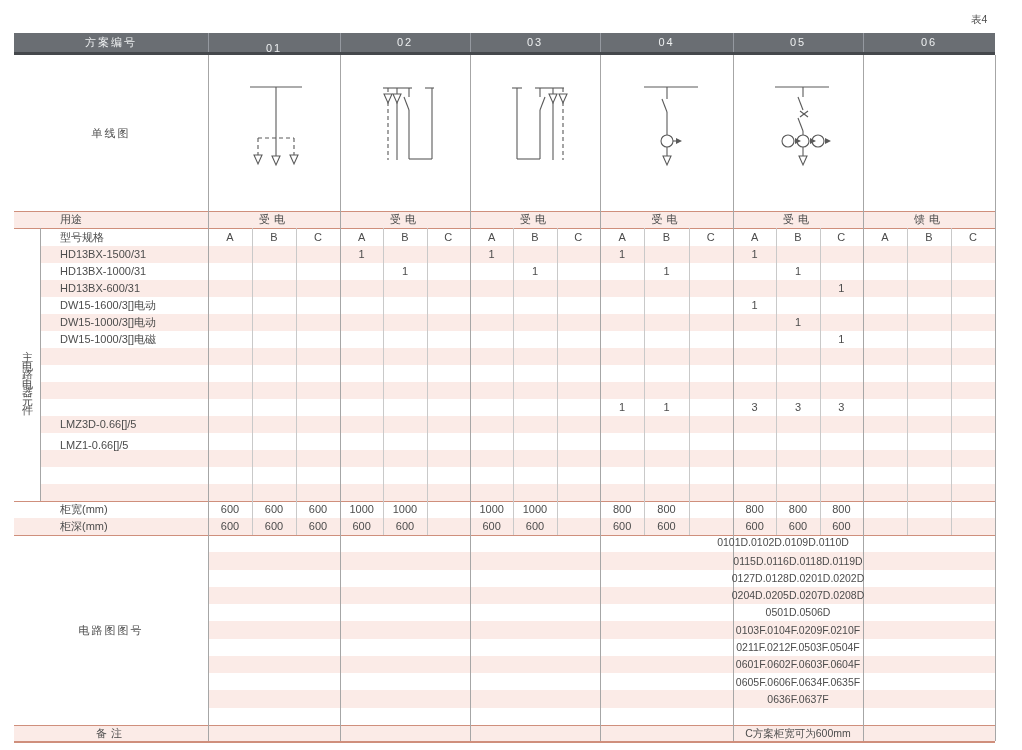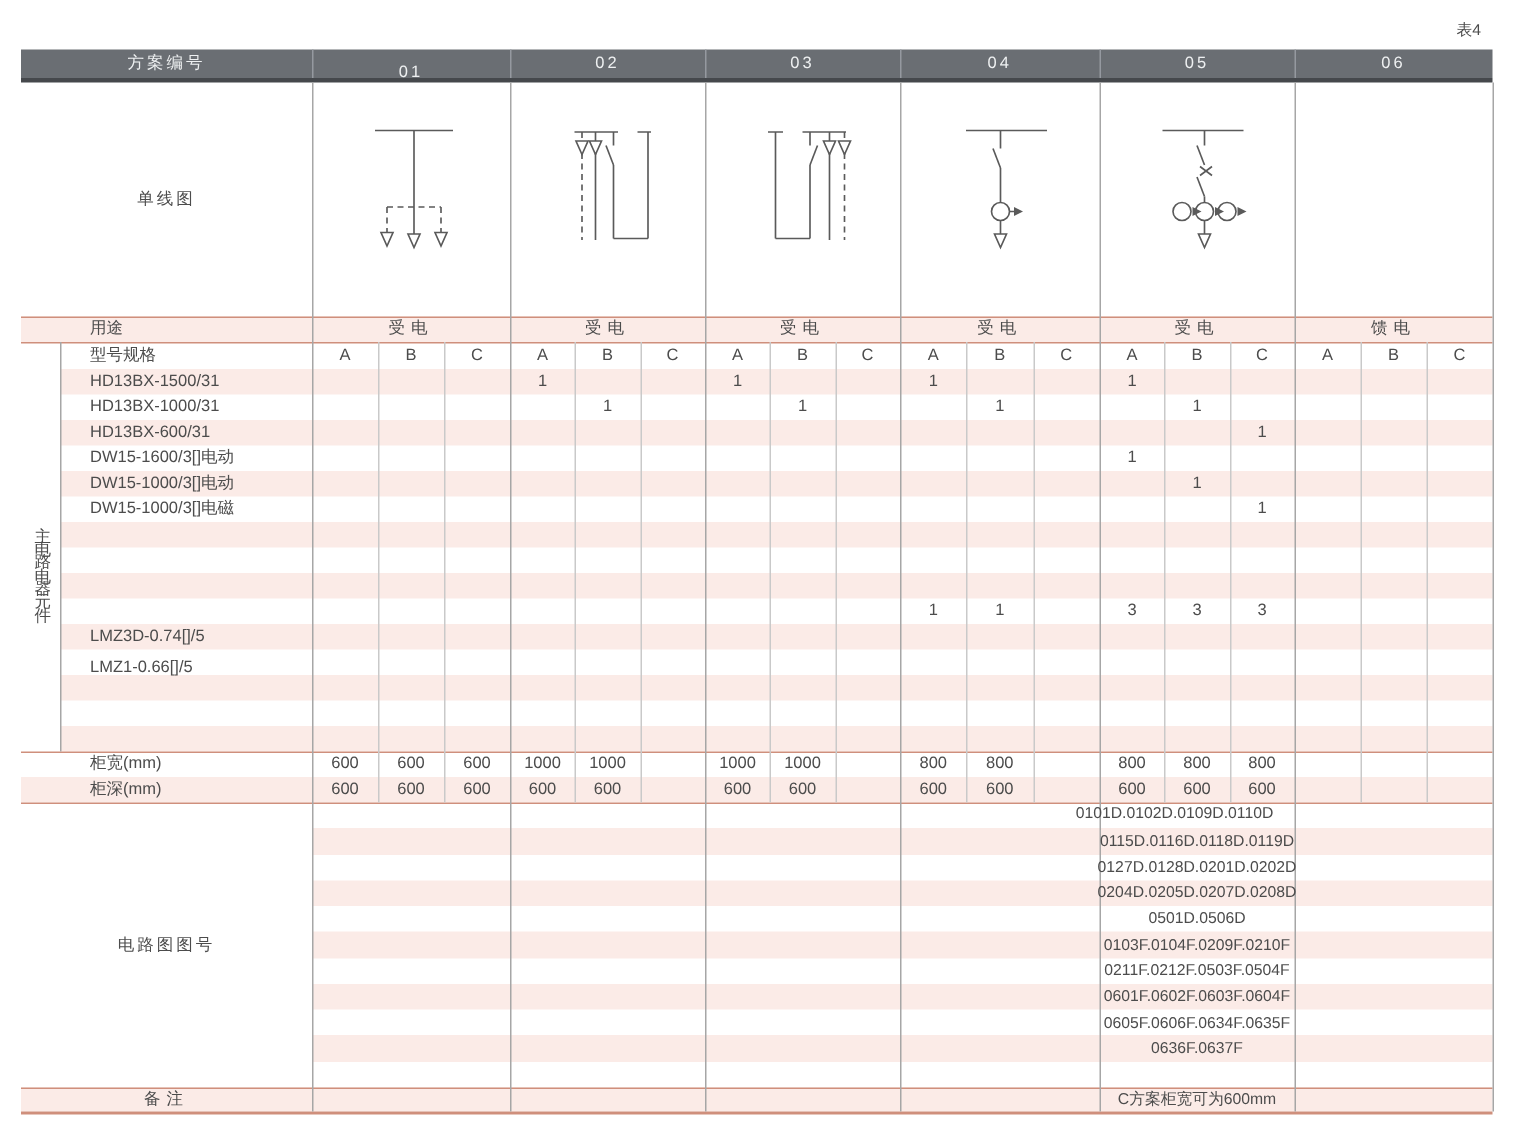--- a/index.html
+++ b/index.html
@@ -150,21 +150,21 @@
       <div class="cell left" style="left: 60px; top: 314px; width: 148px; height: 17px;">DW15-1000/3[]电动</div>
       <div class="cell" style="left: 776.333px; top: 314px; width: 43.3333px; height: 17px;">1</div>
       <div class="cell left" style="left: 60px; top: 331px; width: 148px; height: 17px;">DW15-1000/3[]电磁</div>
       <div class="cell" style="left: 819.667px; top: 331px; width: 43.3333px; height: 17px;">1</div>
       <div class="cell left" style="left: 60px; top: 399px; width: 148px; height: 17px; margin-top: 38px;">LMZ1-0.66[]/5</div>
       <div class="cell" style="left: 600px; top: 399px; width: 44.3333px; height: 17px;">1</div>
       <div class="cell" style="left: 644.333px; top: 399px; width: 44.3333px; height: 17px;">1</div>
       <div class="cell" style="left: 733px; top: 399px; width: 43.3333px; height: 17px;">3</div>
       <div class="cell" style="left: 776.333px; top: 399px; width: 43.3333px; height: 17px;">3</div>
       <div class="cell" style="left: 819.667px; top: 399px; width: 43.3333px; height: 17px;">3</div>
-      <div class="cell left" style="left: 60px; top: 416px; width: 148px; height: 17px;">LMZ3D-0.74[]/5</div>
+      <div class="cell left" style="left: 60px; top: 416px; width: 148px; height: 17px;">LMZ3D-0.66[]/5</div>
       <div class="cell" style="left: 208px; top: 501px; width: 44px; height: 17px;">600</div>
       <div class="cell" style="left: 252px; top: 501px; width: 44px; height: 17px;">600</div>
       <div class="cell" style="left: 296px; top: 501px; width: 44px; height: 17px;">600</div>
       <div class="cell" style="left: 340px; top: 501px; width: 43.3333px; height: 17px;">1000</div>
       <div class="cell" style="left: 383.333px; top: 501px; width: 43.3333px; height: 17px;">1000</div>
       <div class="cell" style="left: 470px; top: 501px; width: 43.3333px; height: 17px;">1000</div>
       <div class="cell" style="left: 513.333px; top: 501px; width: 43.3333px; height: 17px;">1000</div>
       <div class="cell" style="left: 600px; top: 501px; width: 44.3333px; height: 17px;">800</div>
       <div class="cell" style="left: 644.333px; top: 501px; width: 44.3333px; height: 17px;">800</div>
       <div class="cell" style="left: 733px; top: 501px; width: 43.3333px; height: 17px;">800</div>

